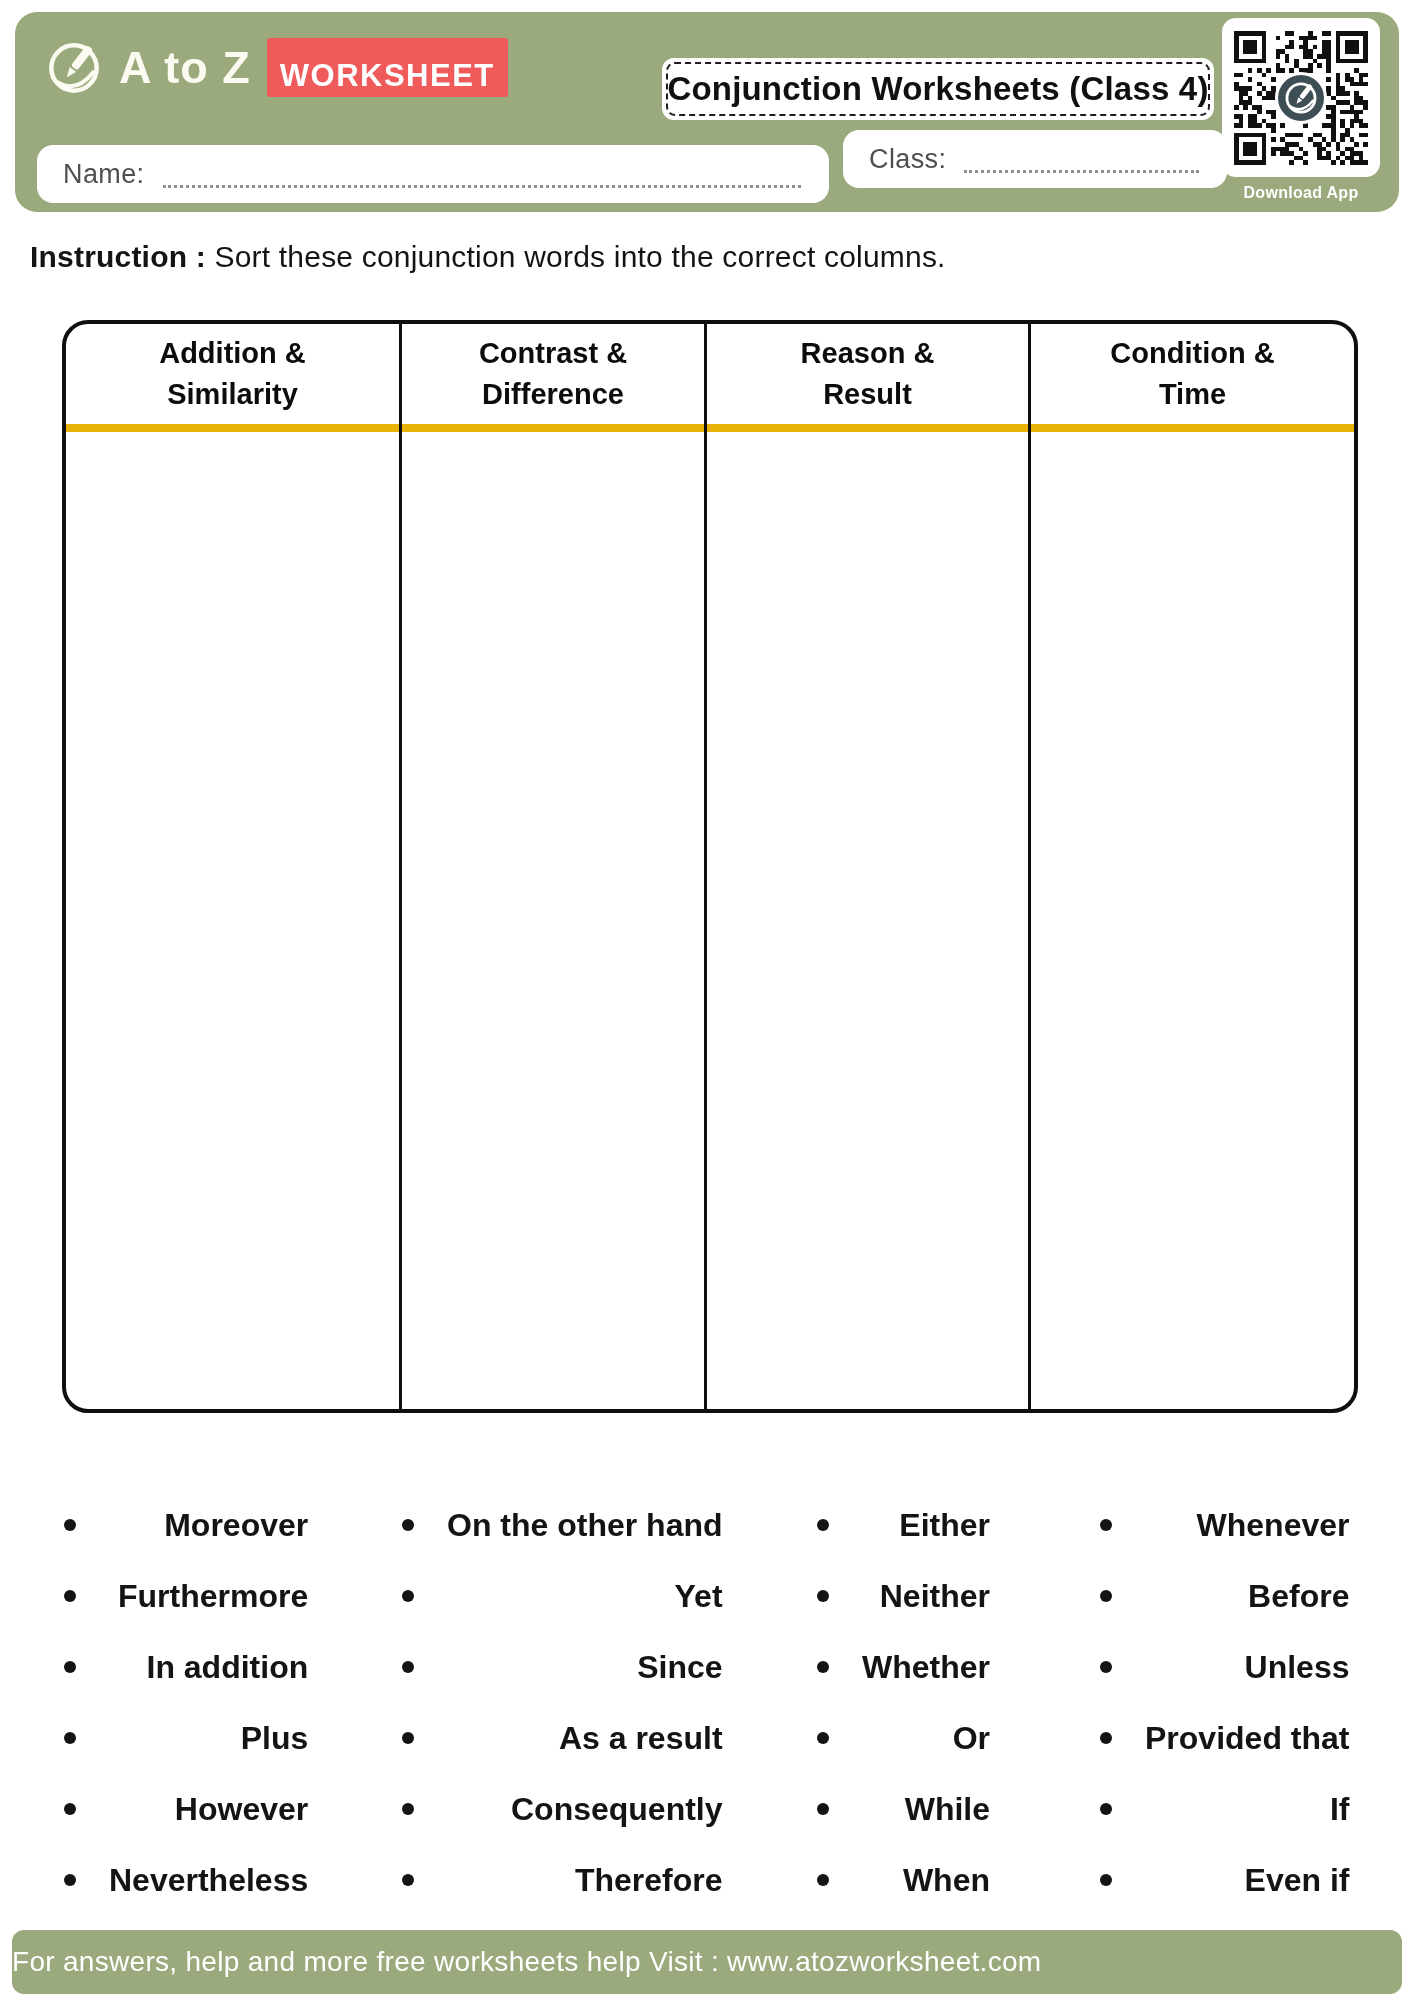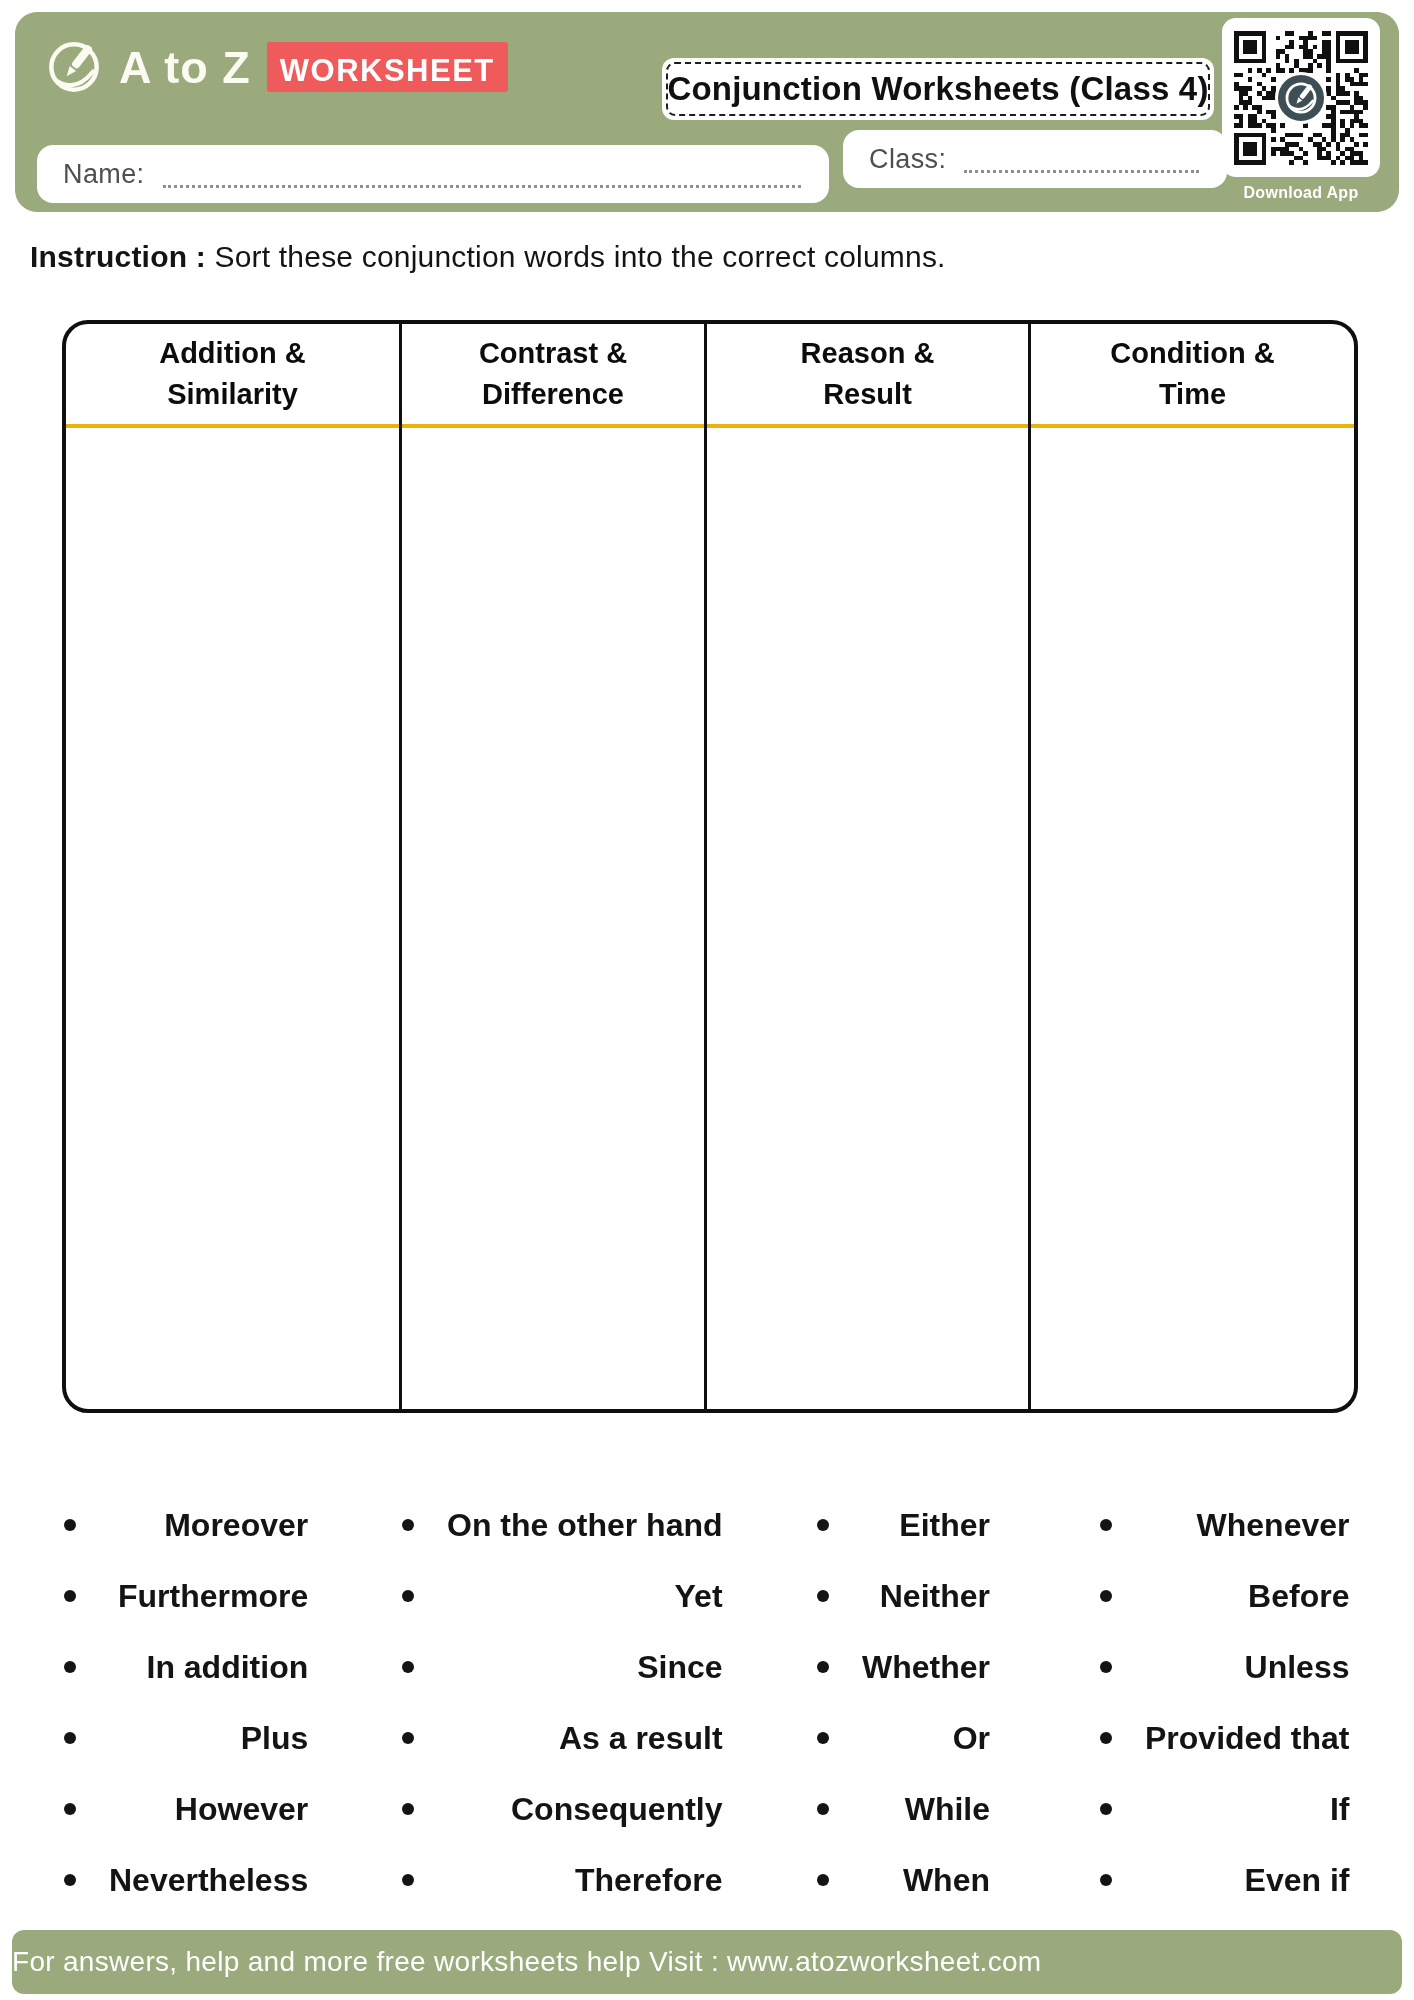--- a/index.html
+++ b/index.html
@@ -6,21 +6,21 @@
   body{font-family:"Liberation Sans", sans-serif; -webkit-font-smoothing:antialiased;}
   .page{position:relative;width:1414px;height:2000px;background:#ffffff;overflow:hidden;}
 
   
   .header-card{position:absolute;left:15px;top:12px;width:1384px;height:200px;
     background:#9AAA7C;border-radius:22px;}
   .brand{position:absolute;left:30px;top:26px;display:flex;align-items:center;gap:16px;}
   .logo-circle{width:58px;height:58px;flex:0 0 auto;}
   .brand-name{color:#fbfbf2;font-size:45px;font-weight:bold;letter-spacing:1px;line-height:1;}
   .brand-badge{background:#EF5A5A;color:#ffffff;font-size:31px;font-weight:bold;
-    padding:13px 13px 6px;border-radius:3px;letter-spacing:1.5px;line-height:1;}
+    padding:22px 13px 6px;border-radius:3px;letter-spacing:1.5px;line-height:1;}
 
   .title-box{position:absolute;left:647px;top:46px;width:552px;height:62px;background:#ffffff;
     border-radius:12px;display:flex;align-items:center;justify-content:center;}
   .title-box::after{content:"";position:absolute;inset:4px;border:2.5px dashed #1d1d1d;border-radius:9px;pointer-events:none;}
   .title-text{font-size:33px;font-weight:bold;color:#101010;letter-spacing:.2px;}
 
   .qr-card{position:absolute;left:1207px;top:6px;width:158px;height:159px;background:#ffffff;
     border-radius:14px;display:flex;align-items:center;justify-content:center;}
   .qr-wrap{position:relative;width:134px;height:134px;}
   .qr-wrap svg{width:134px;height:134px;display:block;}
@@ -41,21 +41,21 @@
   
   .instruction{position:absolute;left:30px;top:240px;font-size:30px;color:#141414;letter-spacing:.2px;}
   .instruction .bold{font-weight:bold;}
 
   
   .sort-table{position:absolute;left:62px;top:320px;width:1296px;height:1093px;box-sizing:border-box;
     border:4px solid #0f0f0f;border-radius:26px;overflow:hidden;background:#ffffff;
     display:grid;grid-template-columns:336px 305px 324px 1fr;}
   .sort-col{display:flex;flex-direction:column;border-right:3px solid #0f0f0f;}
   .sort-col:last-child{border-right:none;}
-  .col-header{height:100px;flex:0 0 auto;border-bottom:4px solid #eab308;
+  .col-header{height:100px;flex:0 0 auto;border-bottom:8px solid #eab308;
     display:flex;flex-direction:column;align-items:center;justify-content:center;
     font-weight:bold;font-size:29px;line-height:1.4;color:#0c0c0c;text-align:center;}
   .col-body{flex:1;}
 
   
   ul.wb{position:absolute;top:1505px;list-style:none;margin:0;padding:0;}
   .wb-1{left:62px;}  .wb-2{left:400px;}  .wb-3{left:815px;}  .wb-4{left:1098px;}
   ul.wb li{position:relative;padding-left:47px;font-weight:bold;font-size:32px;color:#141414;
     height:40px;line-height:40px;margin-bottom:31px;white-space:nowrap;text-align:right;}
   ul.wb li::before{content:"";position:absolute;left:2px;top:14px;width:12px;height:12px;

